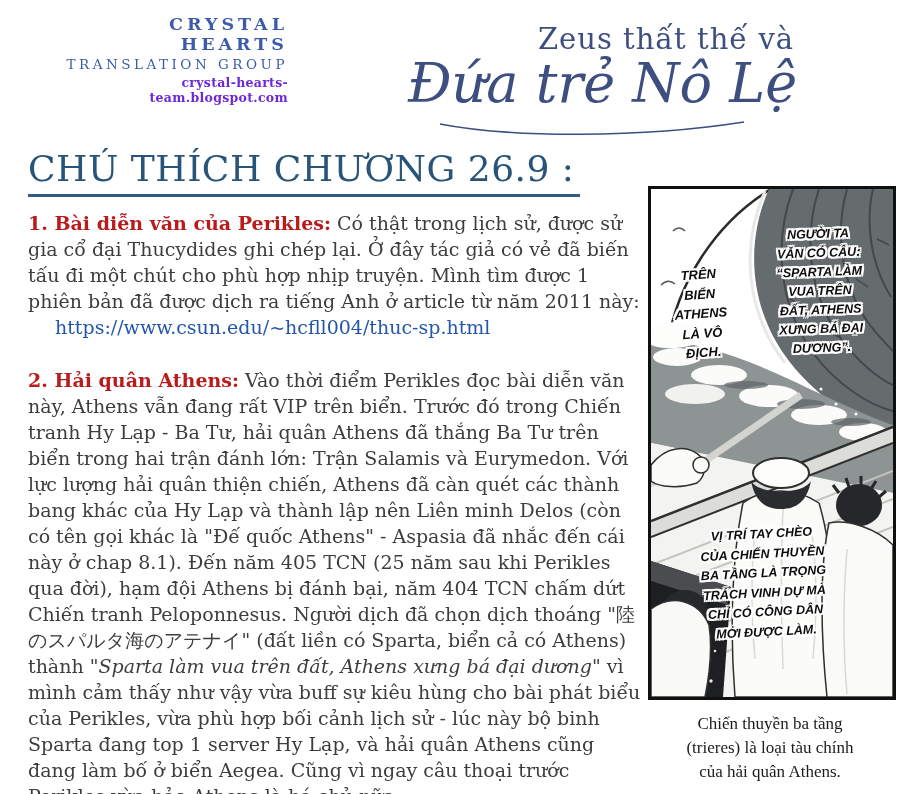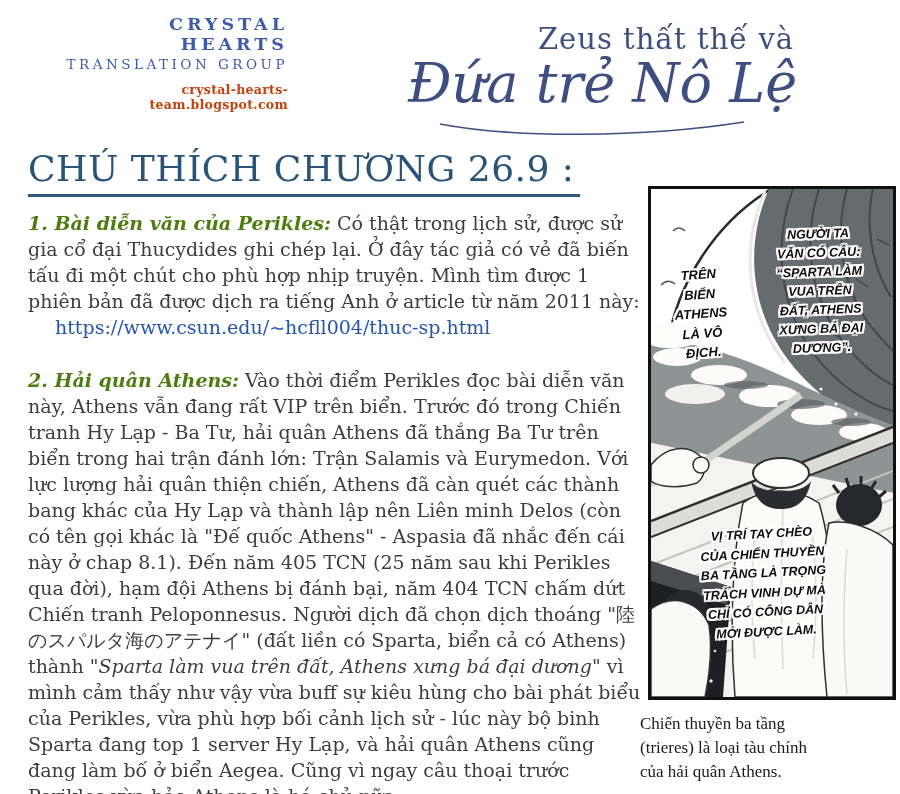--- a/index.html
+++ b/index.html
@@ -3,55 +3,55 @@
 <meta charset="utf-8">
 <style>
   html,body{margin:0;padding:0;background:#ffffff;}
   .page{position:relative;width:900px;height:794px;background:#ffffff;overflow:hidden;
         font-family:"DejaVu Serif",serif;}
 
   
   .logo{position:absolute;left:52px;top:14px;width:236px;text-align:right;color:#3b5cab;}
   .logo-line1{font-size:17.5px;font-weight:bold;letter-spacing:4px;}
   .logo-line2{font-size:13.5px;font-weight:normal;letter-spacing:3.5px;margin-top:2px;}
-  .logo-url{font-size:12.5px;font-weight:bold;letter-spacing:0.3px;margin-top:10px;color:#c2410c;}
+  .logo-url{font-size:12.5px;font-weight:bold;letter-spacing:0.3px;margin-top:3px;color:#6d28d9;}
 
   
   .title-line1{position:absolute;left:532px;top:22px;width:268px;text-align:center;
                font-size:29px;color:#3d4e80;letter-spacing:1px;}
   .title-line2{position:absolute;left:408px;top:52px;width:492px;text-align:left;
                font-style:italic;font-size:54px;color:#3d4e80;}
   .title-flourish{position:absolute;left:432px;top:112px;width:320px;height:30px;}
 
   
   .heading{position:absolute;left:28px;top:148px;font-size:36px;color:#275478;
            letter-spacing:0.5px;border-bottom:3px solid #2f5b82;padding-bottom:5px;padding-right:6px;}
 
   
   .notes{position:absolute;left:28px;top:210px;width:616px;font-size:19px;line-height:26px;color:#3e3d3d;}
   .note{margin:0;}
   .note + .note{margin-top:27px;}
-  .note-label{font-weight:bold;font-style:italic;color:#4d7c0f;}
+  .note-label{font-weight:bold;color:#b91c1c;}
   .note-quote{font-style:italic;}
   .note-link{display:block;color:#2456ae;text-decoration:none;margin-left:27px;}
 
   
   .panel{position:absolute;left:648px;top:186px;width:248px;height:514px;
          border:3px solid #101010;box-sizing:border-box;background:#fff;}
   .panel svg{position:absolute;left:0;top:0;width:242px;height:508px;display:block;}
   .bubble{position:absolute;text-align:center;color:#0c0c0c;
           font-family:"Liberation Sans",sans-serif;font-weight:bold;font-style:italic;
           white-space:pre-line;
           text-shadow:-2px -2px 0 #fff,2px -2px 0 #fff,-2px 2px 0 #fff,2px 2px 0 #fff,
                       0 -2px 0 #fff,0 2px 0 #fff,-2px 0 0 #fff,2px 0 0 #fff;}
   .bubble-left{left:6px;top:76px;width:88px;font-size:13px;line-height:19.5px;transform:rotate(-4deg);}
   .bubble-right{left:102px;top:36px;width:134px;font-size:12.5px;line-height:19px;transform:rotate(-2deg);}
   .bubble-bottom{left:28px;top:336px;width:170px;font-size:12.5px;line-height:19.5px;transform:rotate(-3deg);}
 
-  .caption{position:absolute;left:640px;top:712px;width:260px;
+  .caption{position:absolute;left:640px;top:712px;width:260px;text-align:center;
            font-family:"Liberation Serif",serif;font-size:17px;line-height:24px;color:#1b1b1b;
            white-space:pre-line;}
 </style>
 </head>
 <body>
 
 <div class="page">
 
   <div class="logo">
     <div class="logo-line1">CRYSTAL HEARTS</div>

